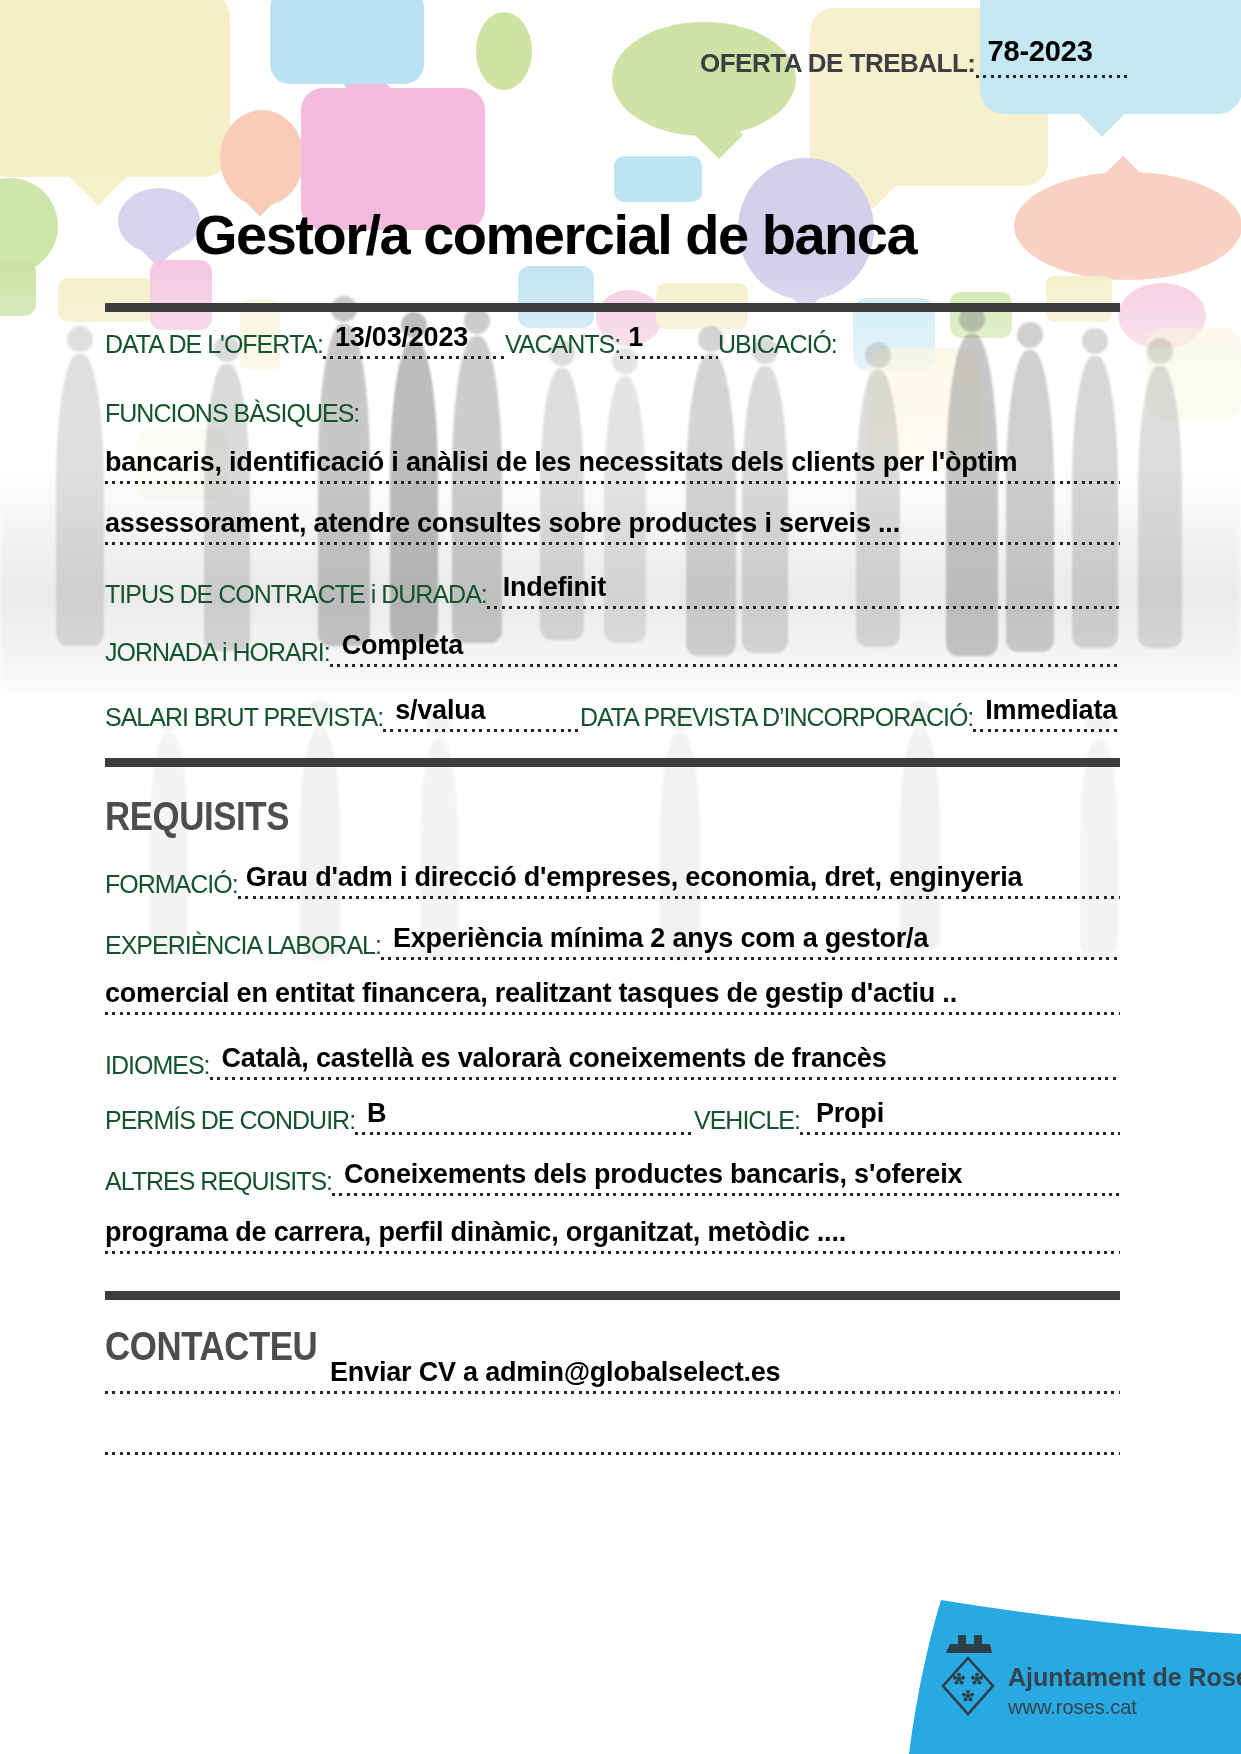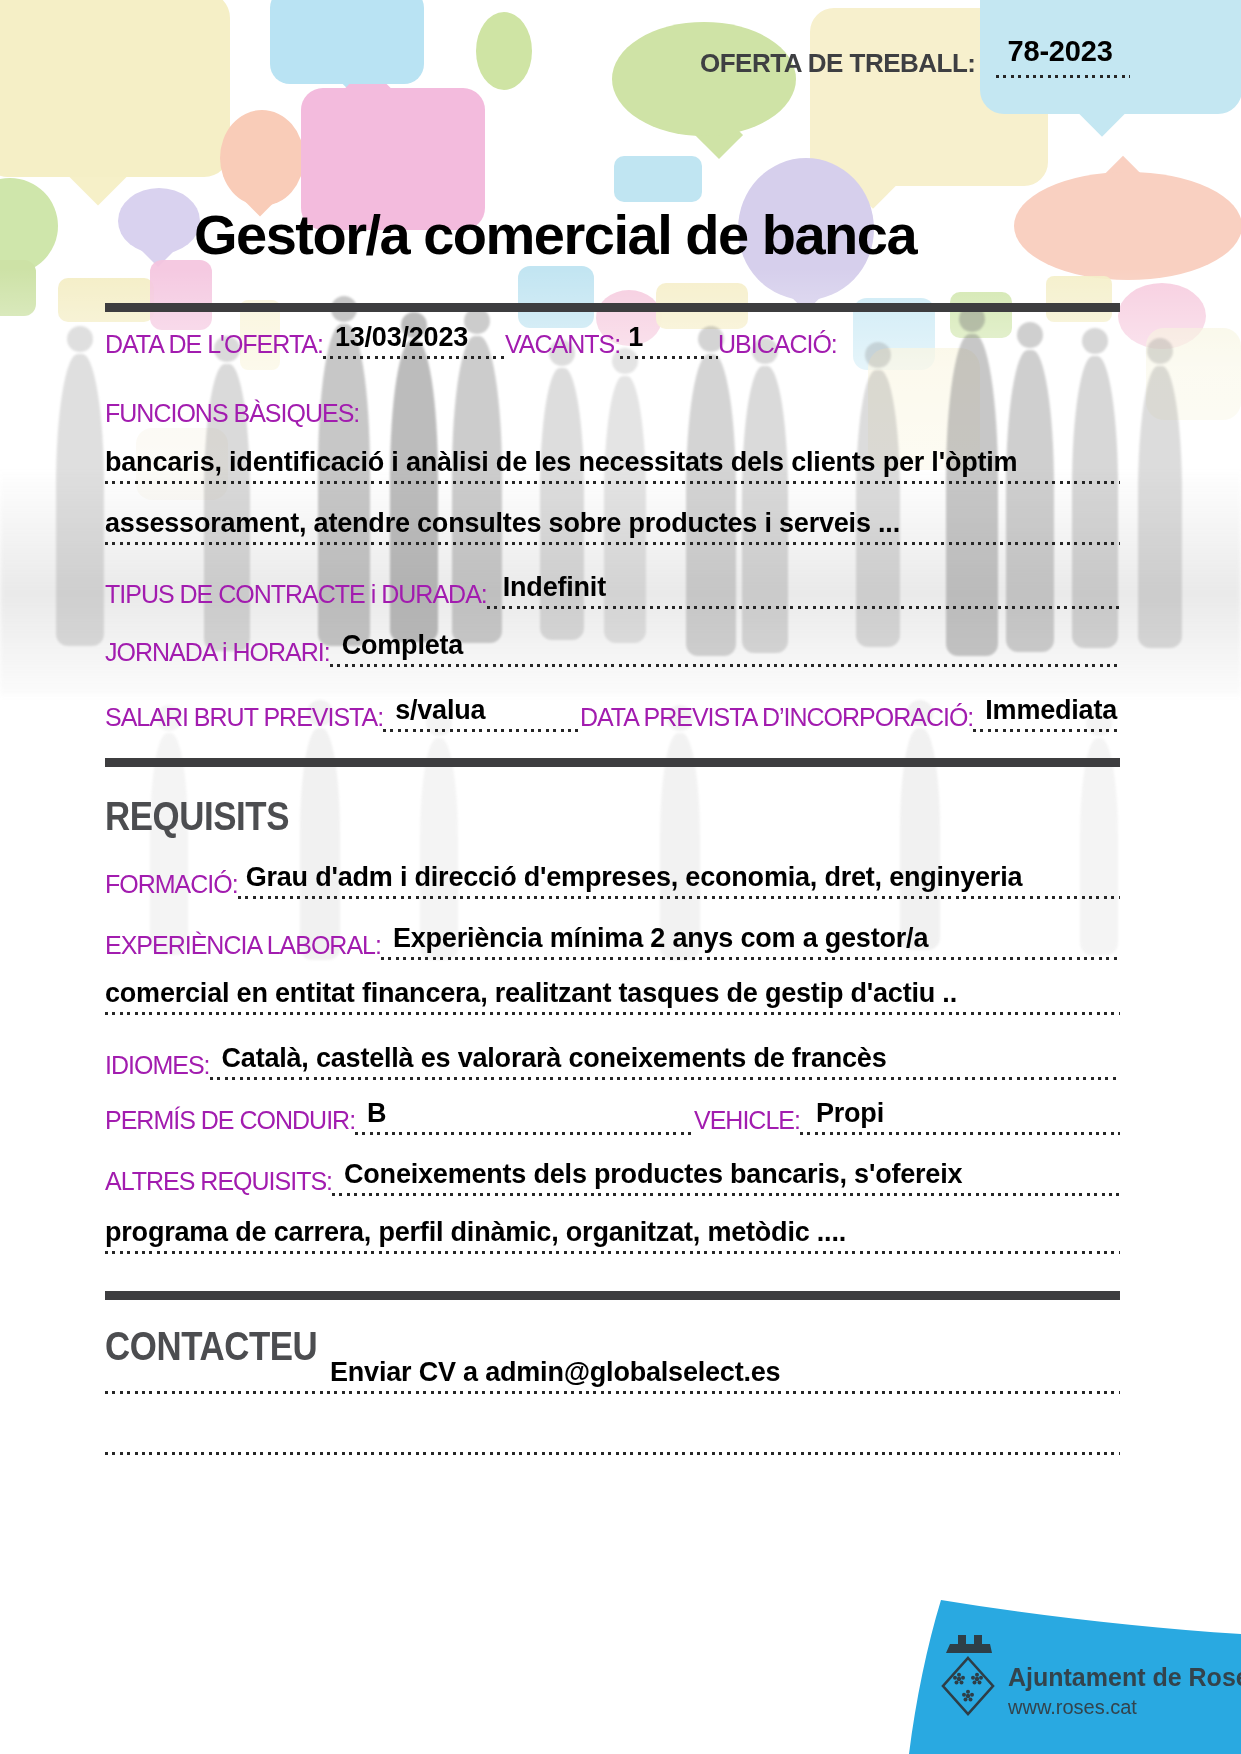--- a/index.html
+++ b/index.html
@@ -10,31 +10,31 @@
   .bub,.tail{position:absolute;}
   .tail{transform:rotate(45deg);}
   .fade{position:absolute;left:0;top:268px;width:100%;height:445px;
         background:linear-gradient(to bottom,rgba(255,255,255,0),rgba(255,255,255,.5) 22%,rgba(255,255,255,.72) 55%,rgba(255,255,255,.84));}
   .crowd{position:absolute;left:0;top:468px;width:100%;height:228px;filter:blur(2px);
         background:linear-gradient(to bottom,rgba(150,150,150,0),rgba(150,150,150,.2) 55%,rgba(195,195,195,.05));}
   .sil{position:absolute;filter:blur(1.2px);}
   .sil .sh{width:26px;height:26px;border-radius:50%;background:#7c7c7c;margin:0 auto;}
   .sil .sb{width:100%;height:calc(100% - 28px);border-radius:45% 45% 12px 12px;background:#7c7c7c;margin-top:2px;}
   
-  .hdr{position:absolute;left:700px;top:32px;width:430px;height:46px;display:flex;align-items:flex-end;z-index:10;gap:20px;}
+  .hdr{position:absolute;left:700px;top:32px;width:430px;height:46px;display:flex;align-items:flex-end;z-index:10;}
   .hdr .lbl{font-weight:700;color:#3e3f42;font-size:26px;letter-spacing:-.5px;}
   .hdr .val{font-size:29px;}
   .title{position:absolute;left:105px;top:202px;width:900px;text-align:center;
          font-size:56px;font-weight:700;color:#000;letter-spacing:-1.5px;z-index:10;white-space:nowrap;}
   .bar{position:absolute;left:105px;width:1015px;height:9px;background:#3d3d3f;z-index:10;}
   .h2{position:absolute;left:105px;font-size:41px;font-weight:700;color:#4c4d50;letter-spacing:-.5px;
       transform:scaleX(.85);transform-origin:left;z-index:10;}
   .row{position:absolute;left:105px;width:1015px;height:46px;display:flex;align-items:flex-end;z-index:10;}
   .grp{display:flex;align-items:flex-end;}
-  .lbl{font-size:25px;color:#a21caf;letter-spacing:-1px;white-space:nowrap;line-height:1;padding-bottom:2px;}
+  .lbl{font-size:25px;color:#14532d;letter-spacing:-1px;white-space:nowrap;line-height:1;padding-bottom:2px;}
   .fill{position:relative;flex:1 1 auto;height:46px;}
   .fill::after{content:"";position:absolute;left:0;right:0;bottom:0;height:3px;
       background:repeating-linear-gradient(90deg,#262626 0 3px,transparent 3px 7.4px);}
   .val{position:absolute;left:12px;bottom:8px;font-size:27px;font-weight:700;color:#000;
       white-space:nowrap;letter-spacing:-.2px;line-height:1;}
   .dotline{position:absolute;left:105px;width:1015px;height:3px;z-index:10;
       background:repeating-linear-gradient(90deg,#262626 0 3px,transparent 3px 7.4px);}
   
   .swoosh{position:absolute;right:0;bottom:0;z-index:5;}
   .f-org{position:absolute;left:1008px;top:1663px;font-size:25px;font-weight:700;color:#33434c;z-index:11;white-space:nowrap;}

